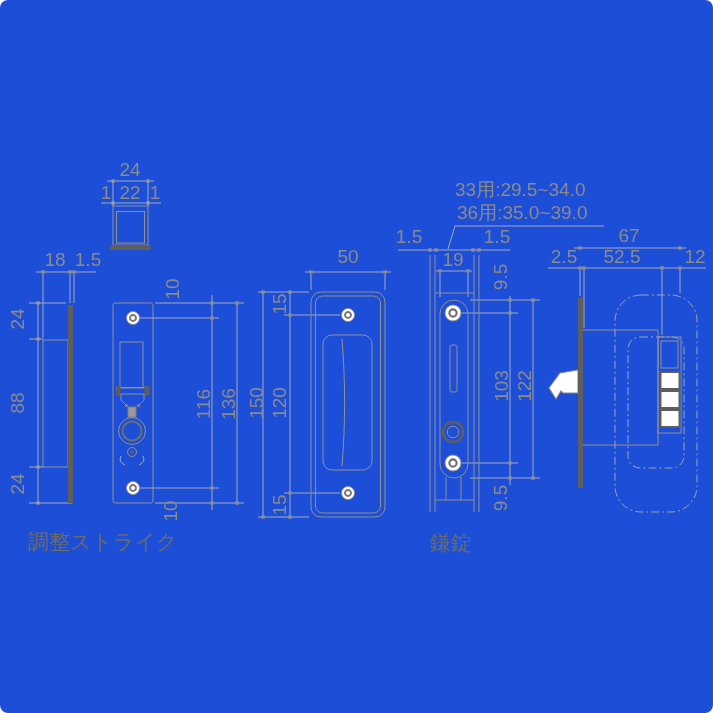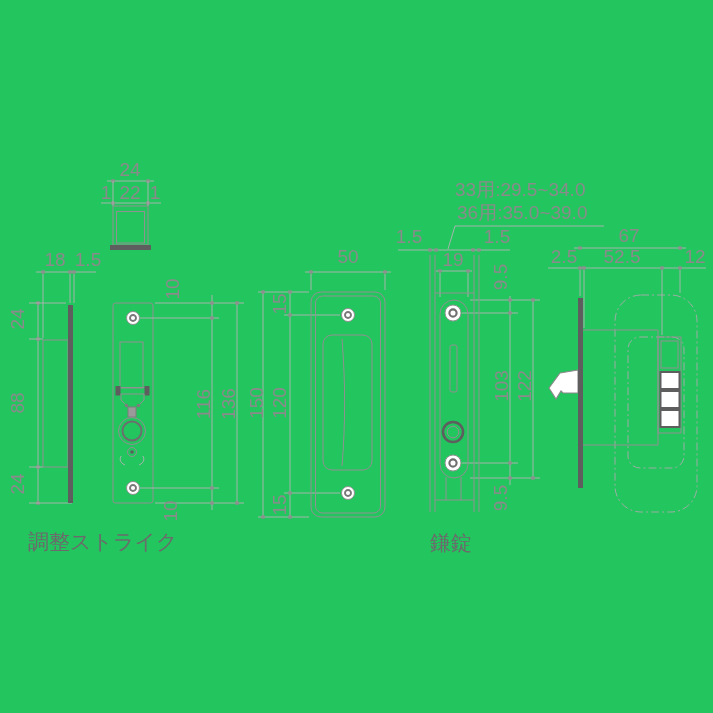--- a/index.html
+++ b/index.html
@@ -1,17 +1,17 @@
 <!DOCTYPE html>
 <html><head>
 <meta charset="utf-8">
 <style>
   html,body{margin:0;padding:0;background:#ffffff;}
-  .stage{position:relative;width:713px;height:713px;background:#22c55e;overflow:hidden;
-         font-family:"Liberation Sans","DejaVu Sans",sans-serif;}
+  .stage{position:relative;width:713px;height:713px;background:#1d4ed8;overflow:hidden;
+         font-family:"Liberation Sans","DejaVu Sans",sans-serif;border-radius:8px;}
   svg{display:block}
   
   .o  {stroke:#919191;stroke-width:1;fill:none;}
   
   .d  {stroke:#b3b3b3;stroke-width:0.9;fill:none;}
   
   .df {fill:#5e5e5e;stroke:none;}
   
   .ch {stroke:#ababab;stroke-width:0.9;fill:none;stroke-dasharray:8 3 2 3;}
   text{fill:#8b8b8b;}

